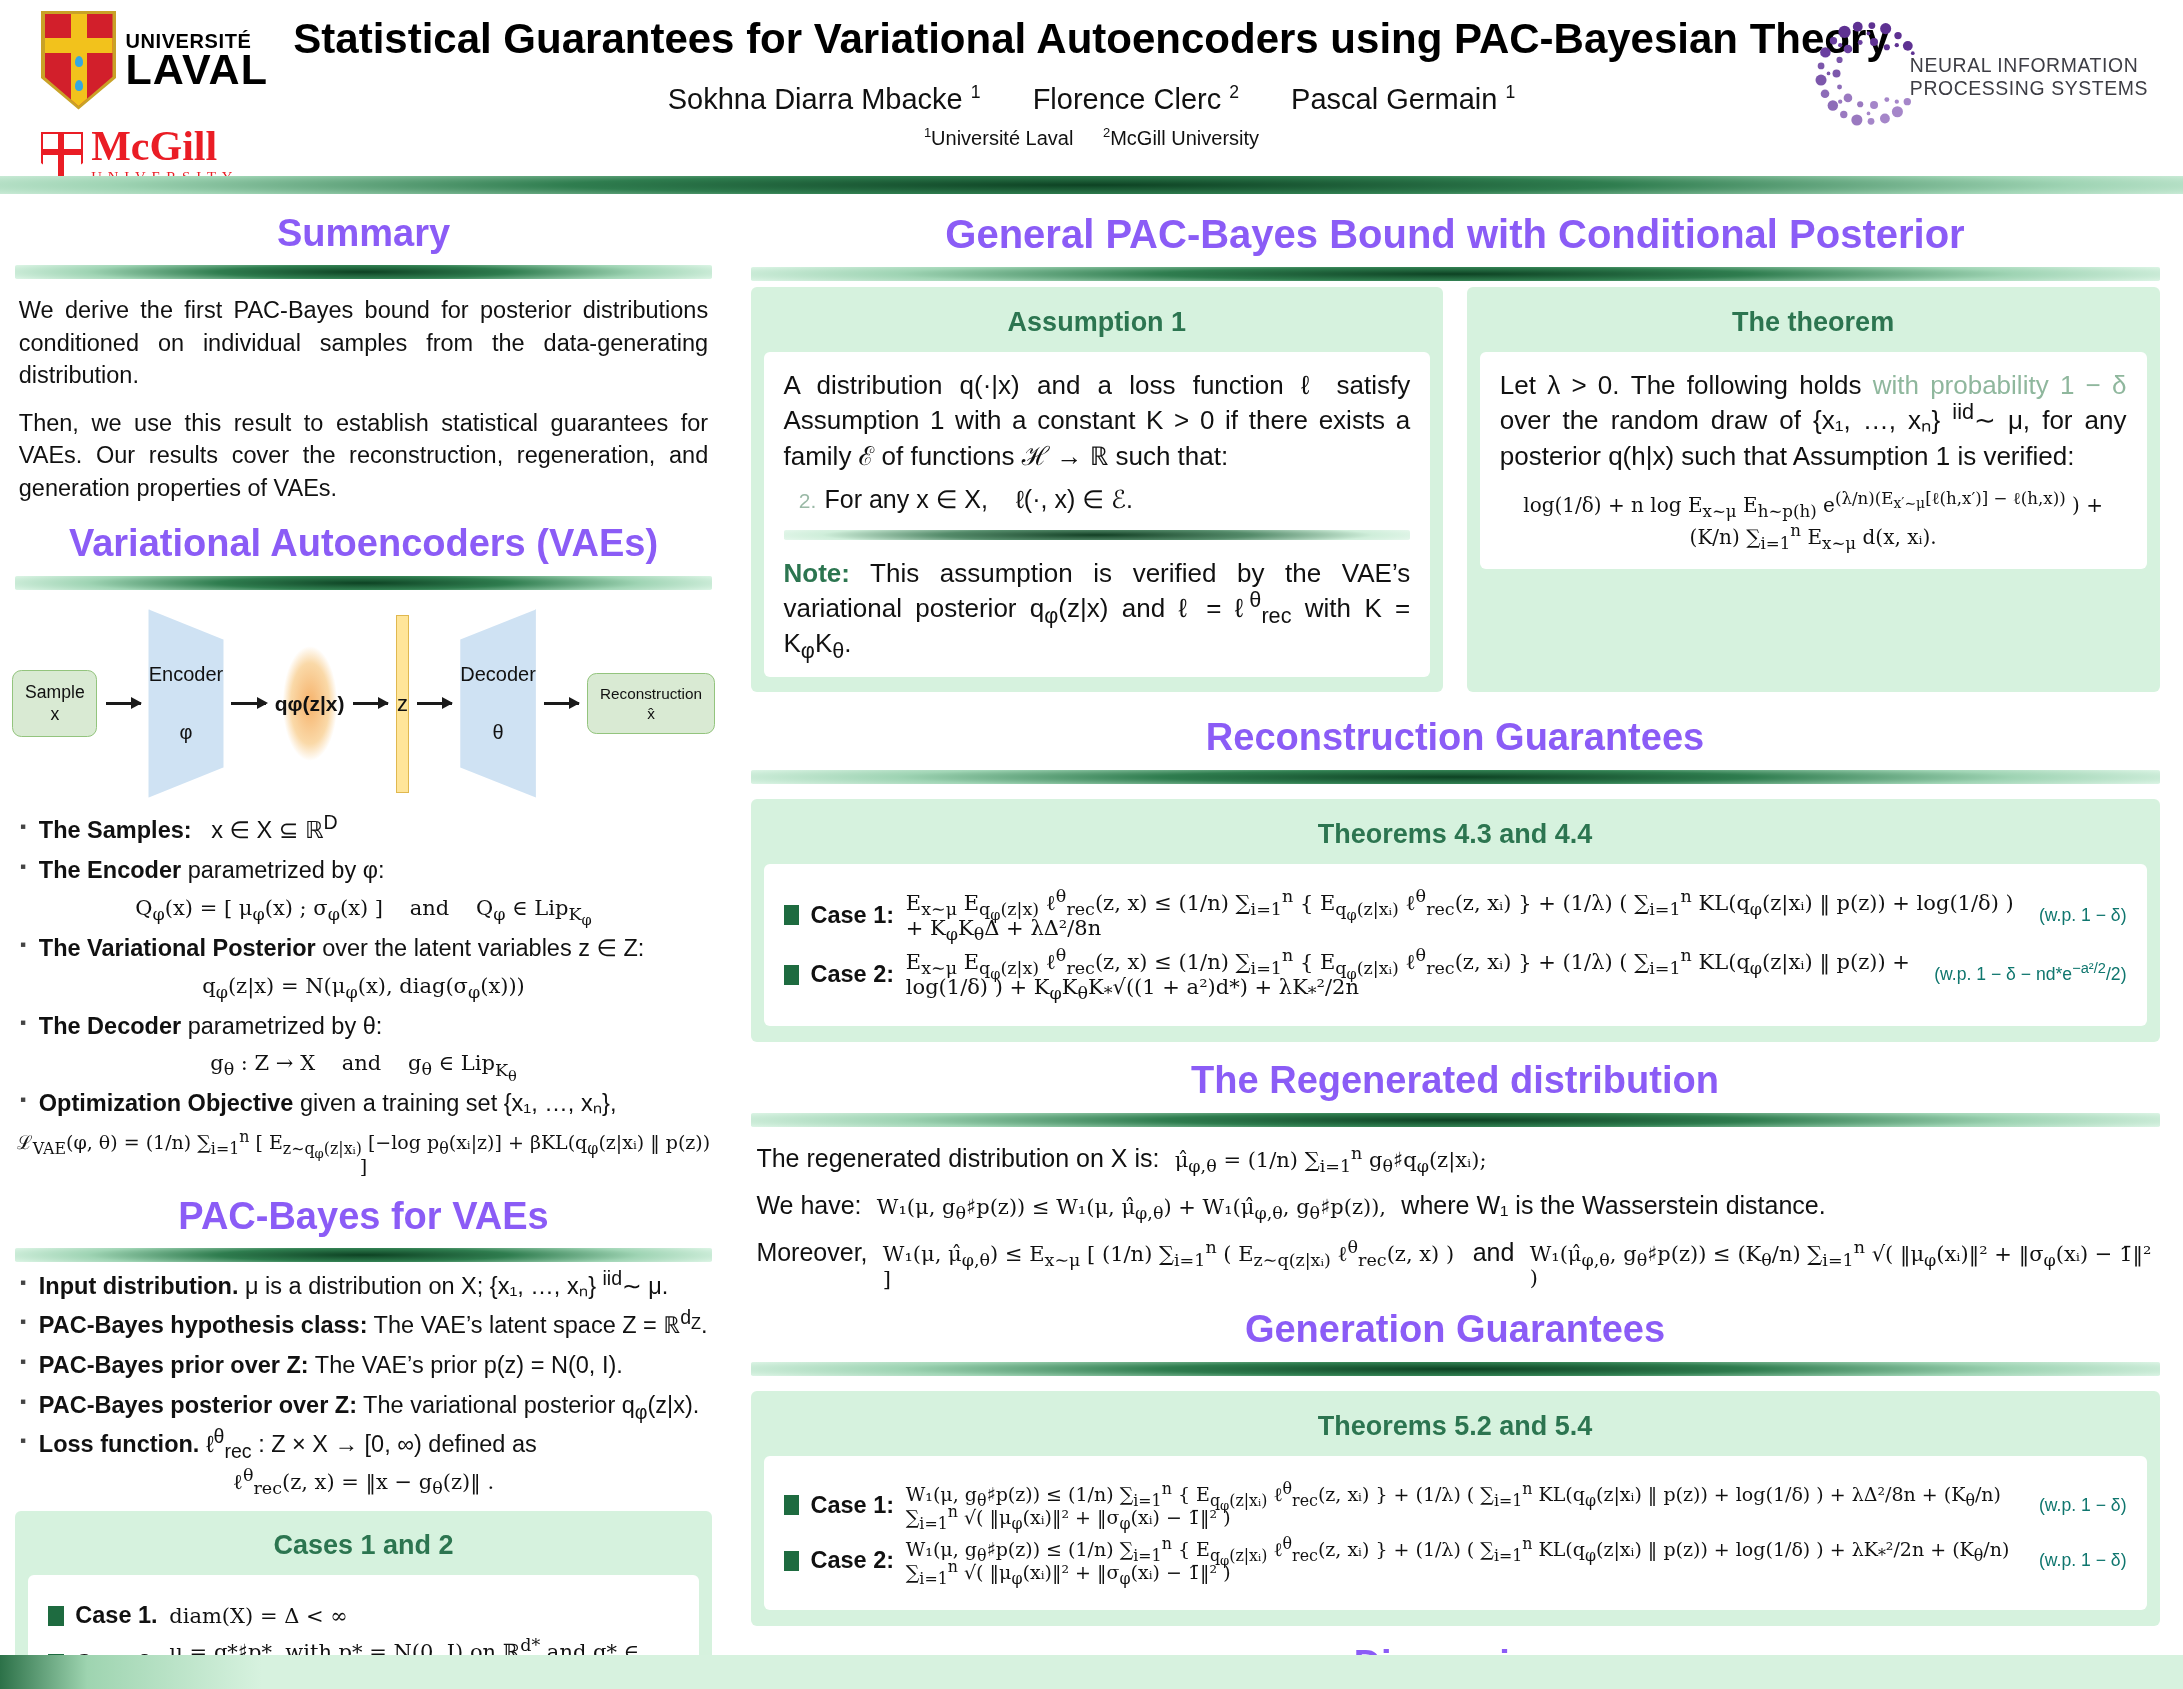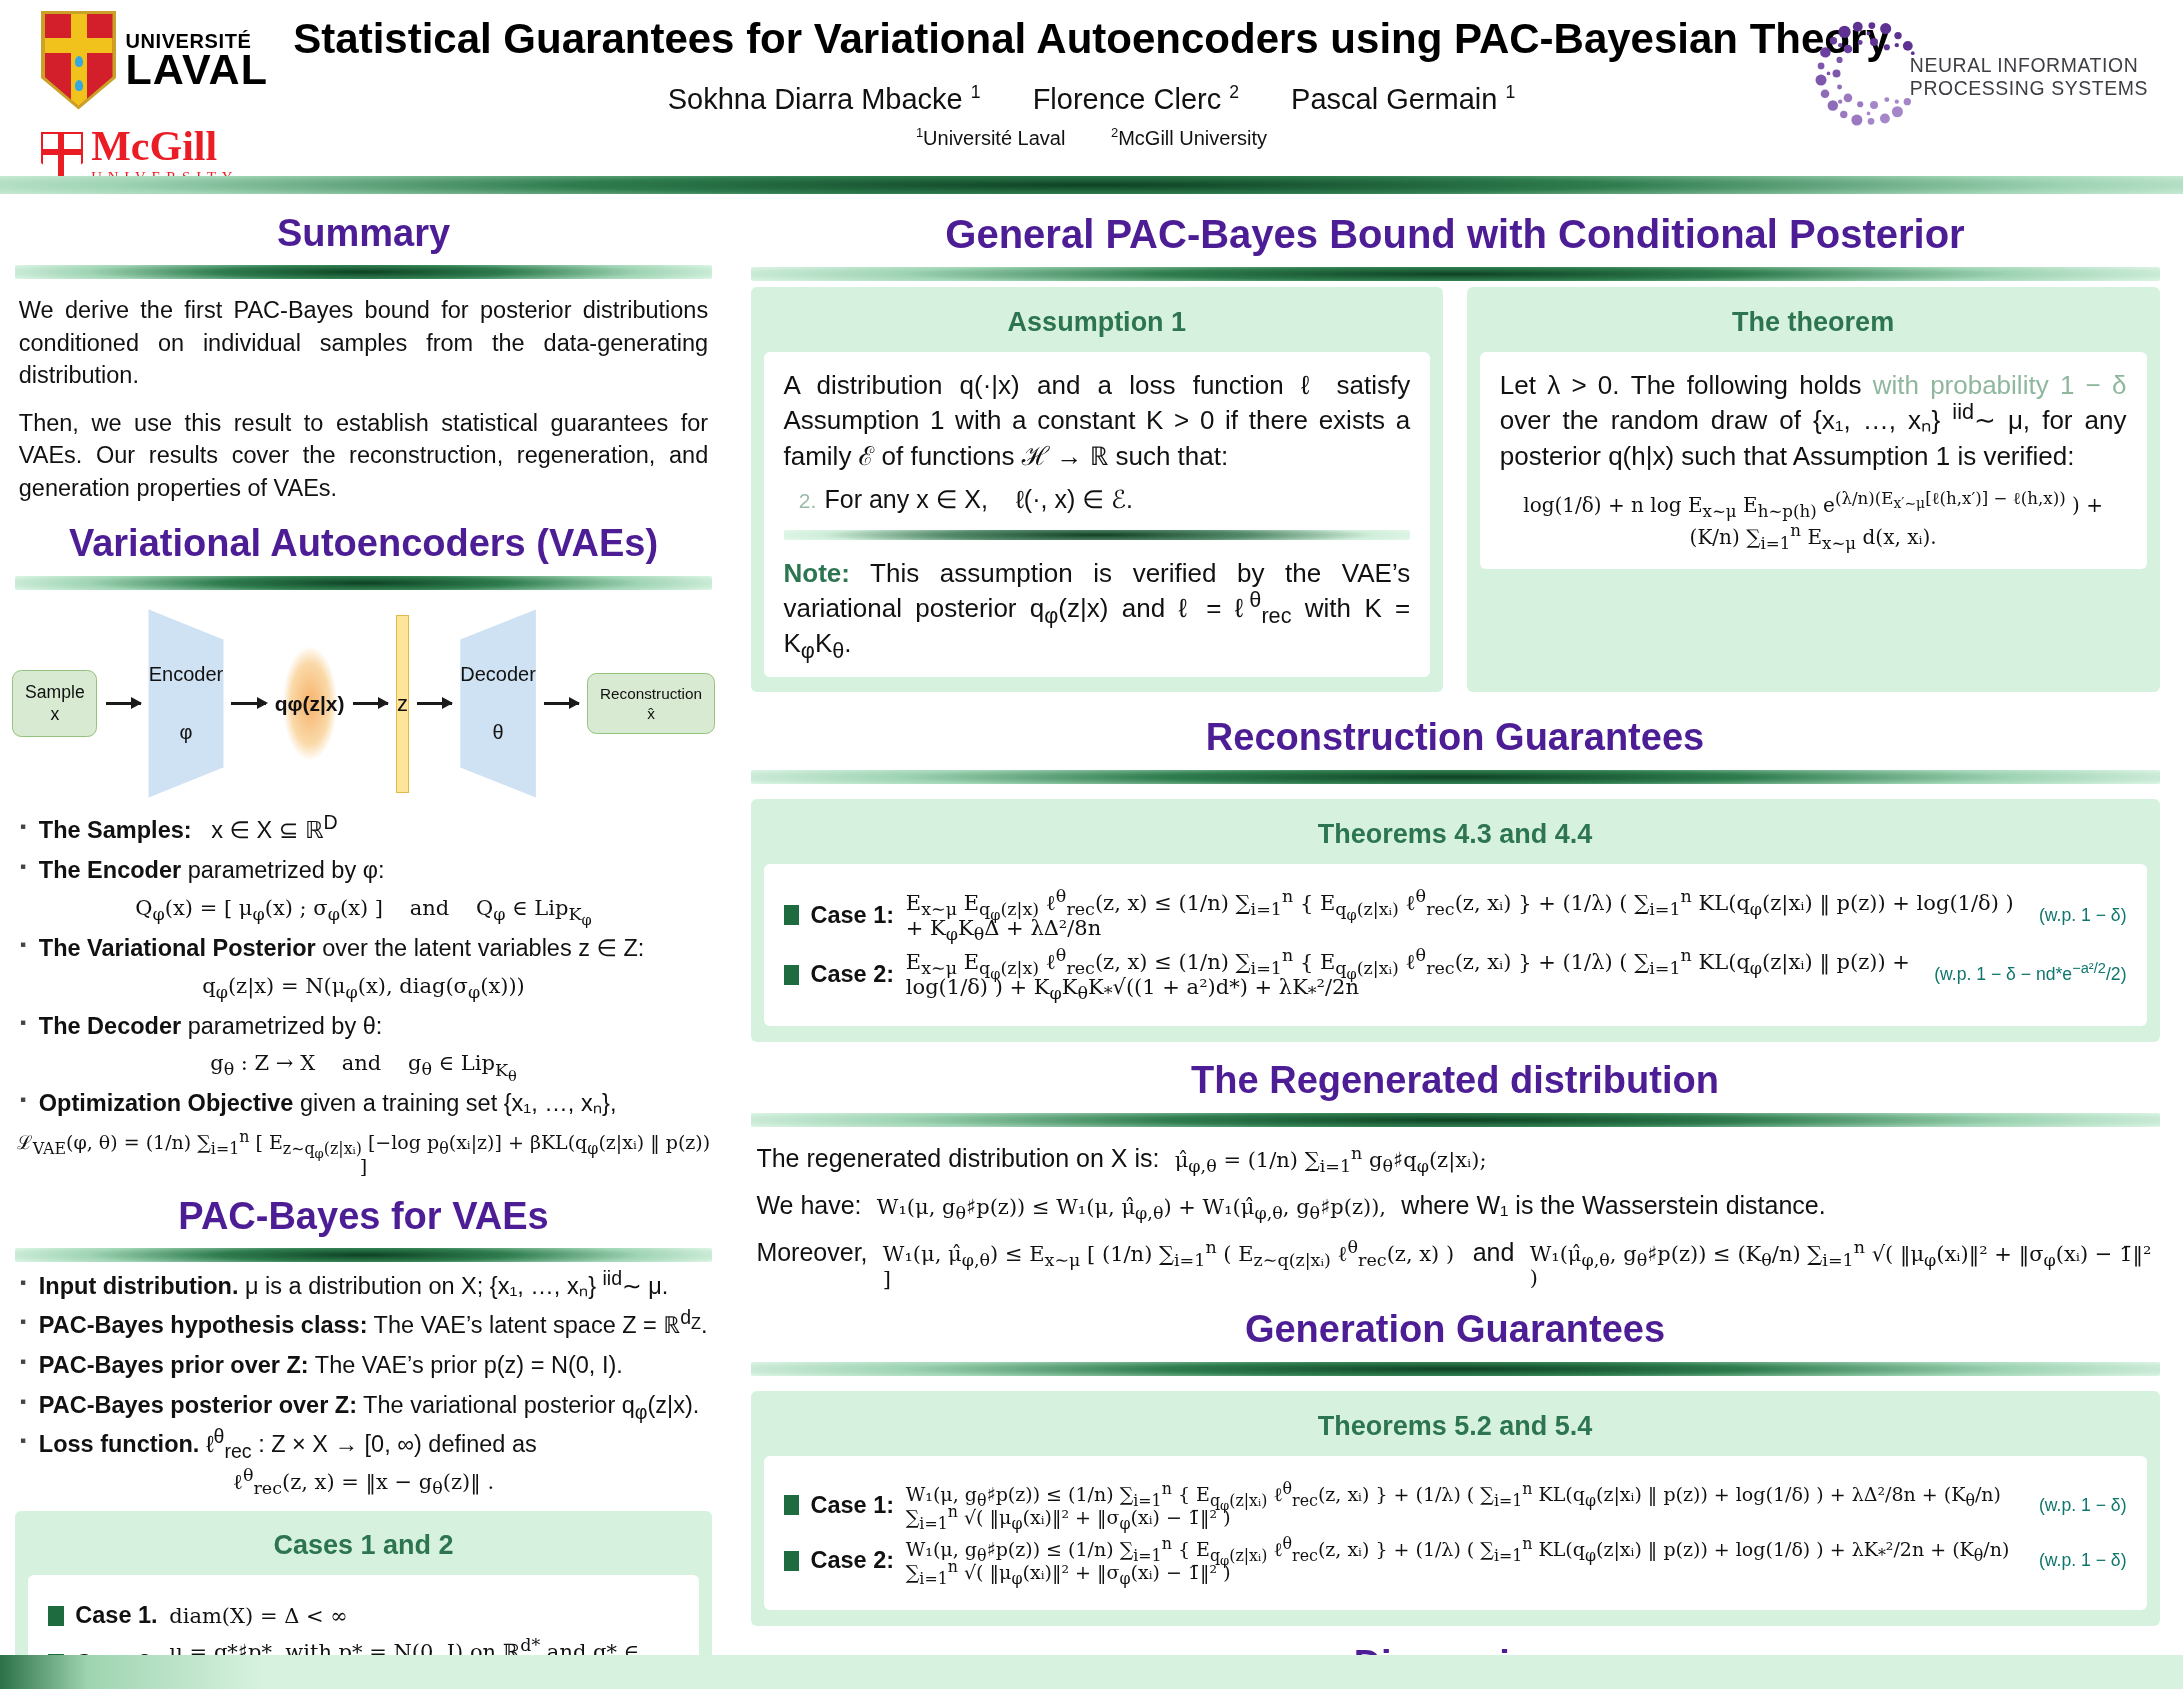--- a/index.html
+++ b/index.html
@@ -25,31 +25,31 @@
   .mc-shield .cross{position:absolute;left:15.3px;top:0;width:5.9px;height:100%;background:#ea1d25;}
   .mc-shield .band{position:absolute;left:0;top:15.3px;width:100%;height:5.9px;background:#ea1d25;}
   .mc-text .word{font-family:"Liberation Serif",serif;font-weight:700;font-size:42px;color:#ea1d25;line-height:1;}
   .mc-text .sub{font-family:"Liberation Serif",serif;font-size:14.7px;letter-spacing:5.9px;color:#ea1d25;margin-top:2.3px;}
   .title-block{position:absolute;left:0;right:0;top:15.3px;text-align:center;}
   .poster-title{font-size:42px;font-weight:800;color:#000;}
   .authors{margin-top:20px;font-size:29px;color:#111;}
   .authors .au{margin:0 22px;}
   .authors sup{font-size:17.6px;}
   .affils{margin-top:10.6px;font-size:20px;}
-  .affils .af{margin:0 20px;}
+  .affils .af{margin:0 12px;}
   .affils sup{font-size:13px;}
   .neurips{position:absolute;right:35px;top:15.3px;display:flex;align-items:center;}
   .neurips svg{width:123px;height:123px;}
   .neurips .ntext{font-size:19.4px;color:#3d3d44;line-height:1.18;letter-spacing:0.6px;margin-left:-20px;}
   
   .rule{height:14px;border-radius:1.8px;
      background:radial-gradient(ellipse 55% 120% at 50% 50%,#0d4223 0%,#2f7d4f 38%,#9fd4b4 72%,#ddf5e6 100%);}
   .top-rule{position:absolute;left:0;top:176px;width:100%;height:17.6px;
      background:radial-gradient(ellipse 60% 130% at 50% 50%,#0d4223 0%,#2f7d4f 40%,#9fd4b4 75%,#ddf5e6 100%);}
-  .sec-h{font-size:38px;font-weight:800;color:#4c1d95;text-align:center;margin:17.6px 0 10.6px 0;}
+  .sec-h{font-size:38px;font-weight:800;color:#8b5cf6;text-align:center;margin:17.6px 0 10.6px 0;}
   
   .cols{position:absolute;top:194px;left:0;width:100%;bottom:34px;display:flex;}
   .colL{width:727px;padding:0 15.3px;box-sizing:border-box;}
   .colR{flex:1;padding:0 23.5px;box-sizing:border-box;}
   .para{font-size:23.5px;line-height:1.38;text-align:justify;margin:15.3px 3.5px;}
   
   .blt{font-size:23.5px;line-height:1.34;margin:8.2px 0;padding-left:23.5px;position:relative;}
   .blt::before{content:"▪";position:absolute;left:4.7px;top:0;font-size:17.6px;color:#444;}
   .blt .bold{font-weight:800;}
   .eq{font-family:"DejaVu Serif","Liberation Serif",serif;font-size:21px;text-align:center;margin:9.4px 0 13px 0;}

